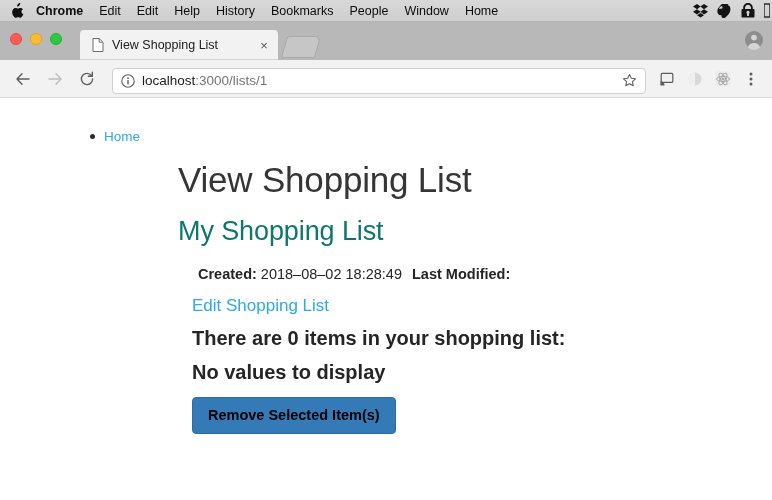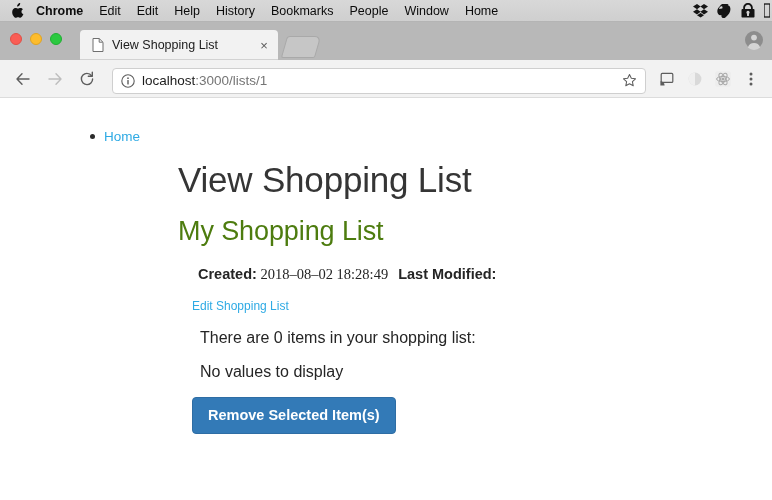--- a/index.html
+++ b/index.html
@@ -193,50 +193,49 @@
     font-size: 35px;
     font-weight: normal;
     color: #353535;
     letter-spacing: -0.2px;
     margin-bottom: 14px;
     line-height: 42px;
   }
   h2.list-title {
     font-size: 27px;
     font-weight: normal;
-    color: #4d7c0f;
+    color: #0f766e;
     letter-spacing: -0.1px;
     margin-left: 0;
     margin-bottom: 18px;
     line-height: 32px;
   }
   .meta-block { padding-left: 14px; }
   p.meta {
     font-size: 14.5px;
     color: #252525;
     margin-bottom: 14px;
     line-height: 18px;
   }
   p.meta b { font-weight: bold; margin-left: 6px; }
-  p.meta .val { font-weight: normal; font-family: Liberation Serif, serif; }
+  p.meta .val { font-weight: normal; }
   p.bold-line {
-    font-size: 16px;
-    font-weight: normal;
+    font-size: 20px;
+    font-weight: bold;
     color: #252525;
     margin-bottom: 16px;
     line-height: 18px;
-    margin-left: 8px;
-  }
-  .link-row { margin-bottom: 14px; font-size: 12px; line-height: 18px; }
+  }
+  .link-row { margin-bottom: 14px; font-size: 17px; line-height: 18px; }
   .btn-primary {
     display: inline-block;
     background: #337ab7;
     border: 1px solid #2e6da4;
     border-radius: 4px;
-    color: #ffffff;
+    color: #000000;
     font-size: 14.5px;
     font-weight: bold;
     padding: 9px 15px 10px 15px;
     line-height: 16px;
     cursor: pointer;
     margin-bottom: 16px;
     font-family: "Liberation Sans", sans-serif;
   }
 </style>
 </head>

